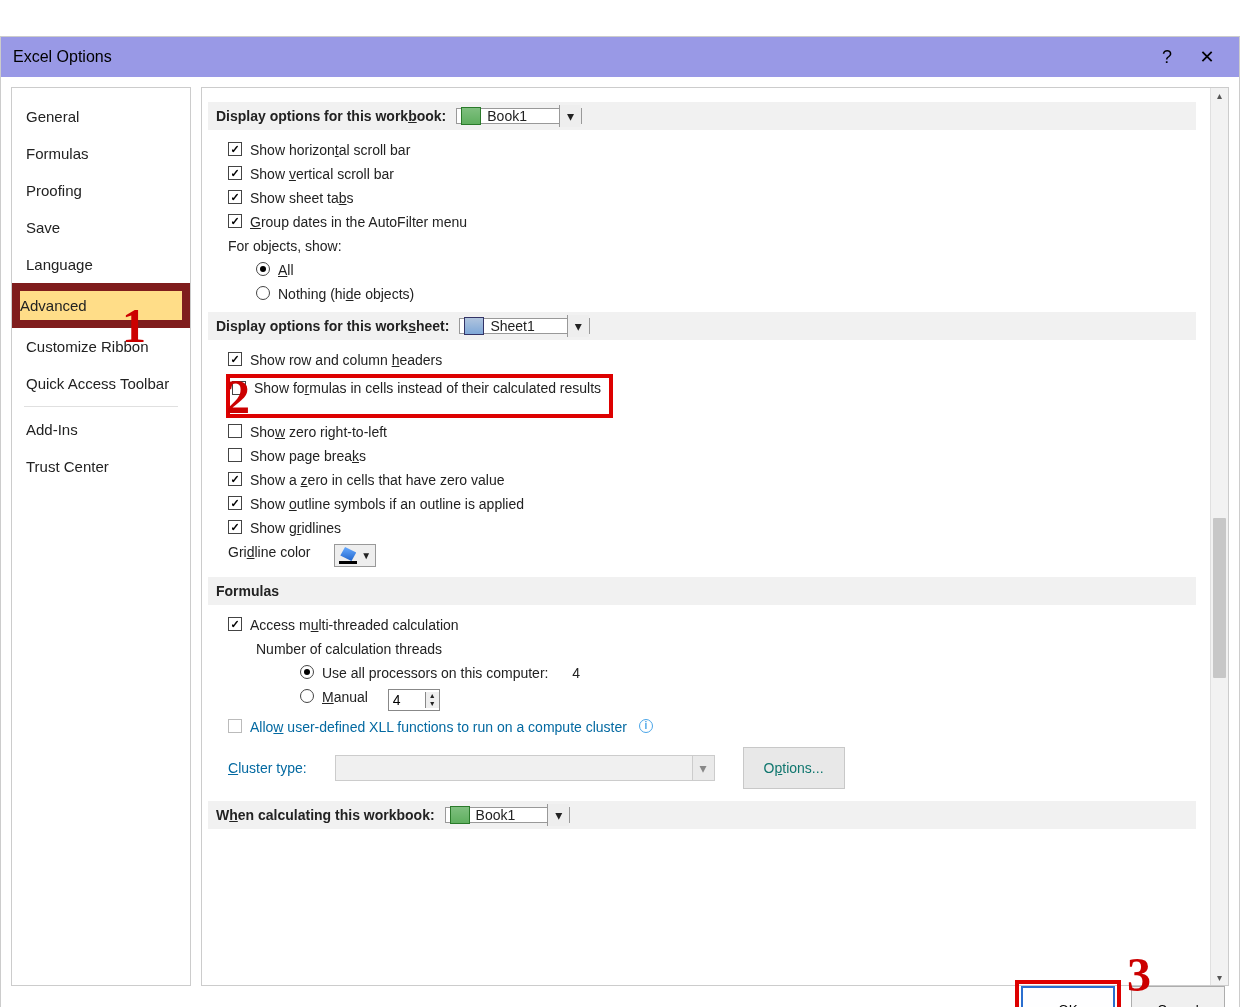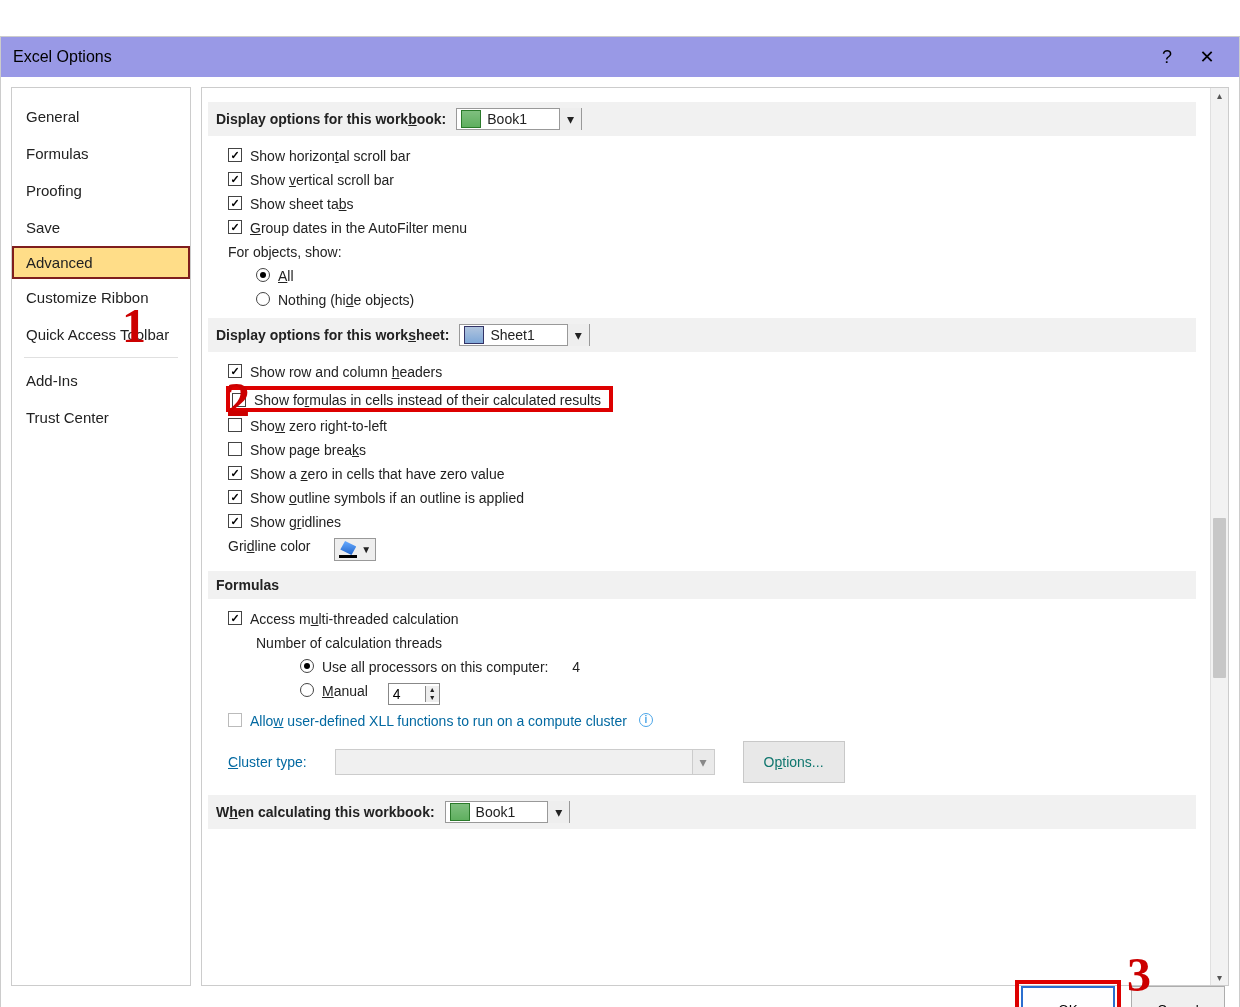--- a/index.html
+++ b/index.html
@@ -4,30 +4,30 @@
 <style>
   * { box-sizing: border-box; }
   html,body { margin:0; padding:0; font-family:"Segoe UI", Tahoma, sans-serif; font-size:14px; color:#222; background:#fff; }
   .window { width:1240px; height:1007px; display:flex; flex-direction:column; border:1px solid #ccc;margin-top:36px; }
   .titlebar { background:#9999e6; height:40px; display:flex; align-items:center; padding:0 12px; font-size:16px; color:#000; }
   .titlebar .spacer { flex:1; }
   .titlebar .tb-btn { width:40px; text-align:center; font-size:18px; color:#000; cursor:pointer; }
   .body { flex:1; padding:10px 10px 0 10px; display:flex; gap:10px; overflow:hidden; }
   .sidebar { width:180px; min-width:180px; border:1px solid #ccc; background:#fff; padding:10px 0; position:relative; }
   .side-item { padding:10px 14px; font-size:15px; color:#222; cursor:pointer; }
-  .side-item.selected { background:#ffdd88; border:2px solid #7f1d1d; padding:6px 12px; position:relative; }
+  .side-item.selected { background:#ffdd88; border:8px solid #7f1d1d; padding:6px 0; position:relative; }
   .side-sep { height:0; border-top:1px solid #e0e0e0; margin:4px 12px; }
   .annotation { position:absolute; color:#c00; font-weight:bold; font-family:"Times New Roman", serif; pointer-events:none; }
   .main { flex:1; border:1px solid #ccc; display:flex; overflow:hidden; position:relative; }
   .content { flex:1; padding:8px 14px 8px 6px; overflow:hidden;}
   .scrollbar-rail { width:18px; background:#f2f2f2; border-left:1px solid #e0e0e0; position:relative; }
   .scroll-thumb { position:absolute; left:2px; right:2px; top:430px; height:160px; background:#c7c7c7; border-radius:1px; }
   .scroll-arrow { position:absolute; left:0; right:0; text-align:center; color:#555; font-size:10px; }
   .section-header { background:#f1f1f1; padding:6px 8px; font-weight:bold; font-size:14px; margin:6px 0 8px 0; display:flex; align-items:center; gap:10px; }
-  .section-header .dd { background:#fff; border:1px solid #999; display:inline-flex; align-items:center; height:22px; font-weight:normal; }
+  .section-header .dd { background:#fff; border:1px solid #999; display:inline-flex; align-items:center; height:16px; font-weight:normal; }
   .dd .dd-icon { width:20px; height:18px; margin:0 4px; display:inline-block; background:linear-gradient(#7fbf7f,#5faf5f); border:1px solid #2a7a2a; position:relative; }
   .dd .dd-icon.sheet { background:linear-gradient(#b0c4de,#7fa8d8); border:1px solid #336; }
   .dd .dd-text { padding:0 32px 0 2px; }
   .dd .dd-caret { border-left:1px solid #999; width:22px; height:22px; display:inline-flex; align-items:center; justify-content:center; background:#eee; }
   .opt-line { display:flex; align-items:flex-start; gap:8px; padding:4px 0 4px 20px; }
   .cb { width:14px; height:14px; border:1px solid #444; display:inline-flex; align-items:center; justify-content:center; font-size:11px; color:#000; background:#fff; }
   .cb.checked::after { content:"✓"; font-weight:bold; }
   .cb.disabled { border-color:#bbb; color:#bbb; }
   .radio { width:14px; height:14px; border:1px solid #444; border-radius:50%; display:inline-flex; align-items:center; justify-content:center; }
   .radio.sel::after { content:""; width:6px; height:6px; background:#000; border-radius:50%; }
@@ -43,21 +43,21 @@
   .spinner { display:inline-flex; align-items:center; border:1px solid #888; background:#fff; }
   .spinner input { width:36px; border:none; text-align:left; padding:2px 4px; font:inherit; }
   .spinner .spin-btns { display:flex; flex-direction:column; border-left:1px solid #888; }
   .spinner .spin-btns div { font-size:7px; padding:0 3px; line-height:8px; background:#eee; }
   .info-ico { display:inline-block; width:14px; height:14px; border:1px solid #4aa5e8; border-radius:50%; color:#4aa5e8; font-size:10px; text-align:center; line-height:12px; font-weight:bold; margin-left:4px;}
   .disabled-text { color:#0369a1; }
   .cluster-row { display:flex; align-items:center; gap:28px; padding:8px 0 6px 20px;}
   .cluster-input { width:380px; height:26px; background:#f0f0f0; border:1px solid #ccc; display:inline-flex; align-items:center; }
   .cluster-caret { margin-left:auto; width:22px; height:24px; border-left:1px solid #ccc; display:flex; align-items:center; justify-content:center; background:#eaeaea; color:#888;}
   .opt-btn { border:1px solid #c8c8c8; background:#e8e8e8; color:#0f766e; padding:12px 20px; }
-  .hi-box { border:4px solid #d00; display:inline-flex; align-items:center; gap:8px; padding:2px 8px 0 2px; }
+  .hi-box { border:4px solid #d00; display:inline-flex; align-items:center; gap:8px; padding:2px 8px 18px 2px; }
   .footer { height:56px; display:flex; align-items:center; justify-content:flex-end; gap:10px; padding:0 14px 10px 0; position:relative; }
   .btn { min-width:94px; height:46px; border:1px solid #adadad; background:#f0f0f0; cursor:pointer; }
   .btn.ok-hi { border:2px solid #2a6ecf; background:#fefeff; }
   .ok-frame { border:4px solid #d00; padding:2px; display:inline-block; }
   .resize-grip { position:absolute; right:2px; bottom:2px; width:14px; height:14px; background:repeating-linear-gradient(135deg,#bbb 0 2px, transparent 2px 4px);}
   .ann1 { top:210px; left:110px; font-size:48px; }
   .ann2 { font-size:48px; }
   .ann3 { font-size:48px; position:absolute; right:88px; bottom:40px; font-family:"Times New Roman",serif; color:#c00; font-weight:bold;}
   .wrap-formula-row { display:flex; align-items:center; gap:14px; padding:2px 0 2px 18px;}
 </style>
@@ -73,20 +73,21 @@
     <span class="tb-btn">✕</span>
   </div>
 
   <div class="body">
 
     <div class="sidebar">
       <div class="side-item">General</div>
       <div class="side-item">Formulas</div>
       <div class="side-item">Proofing</div>
       <div class="side-item">Save</div>
+      <div class="side-item">Language</div>
       <div class="side-item selected">Advanced</div>
       <div class="side-item">Customize Ribbon</div>
       <div class="side-item">Quick Access Toolbar</div>
       <div class="side-sep"></div>
       <div class="side-item">Add-Ins</div>
       <div class="side-item">Trust Center</div>
       <div class="annotation ann1">1</div>
     </div>
 
     <div class="main">

